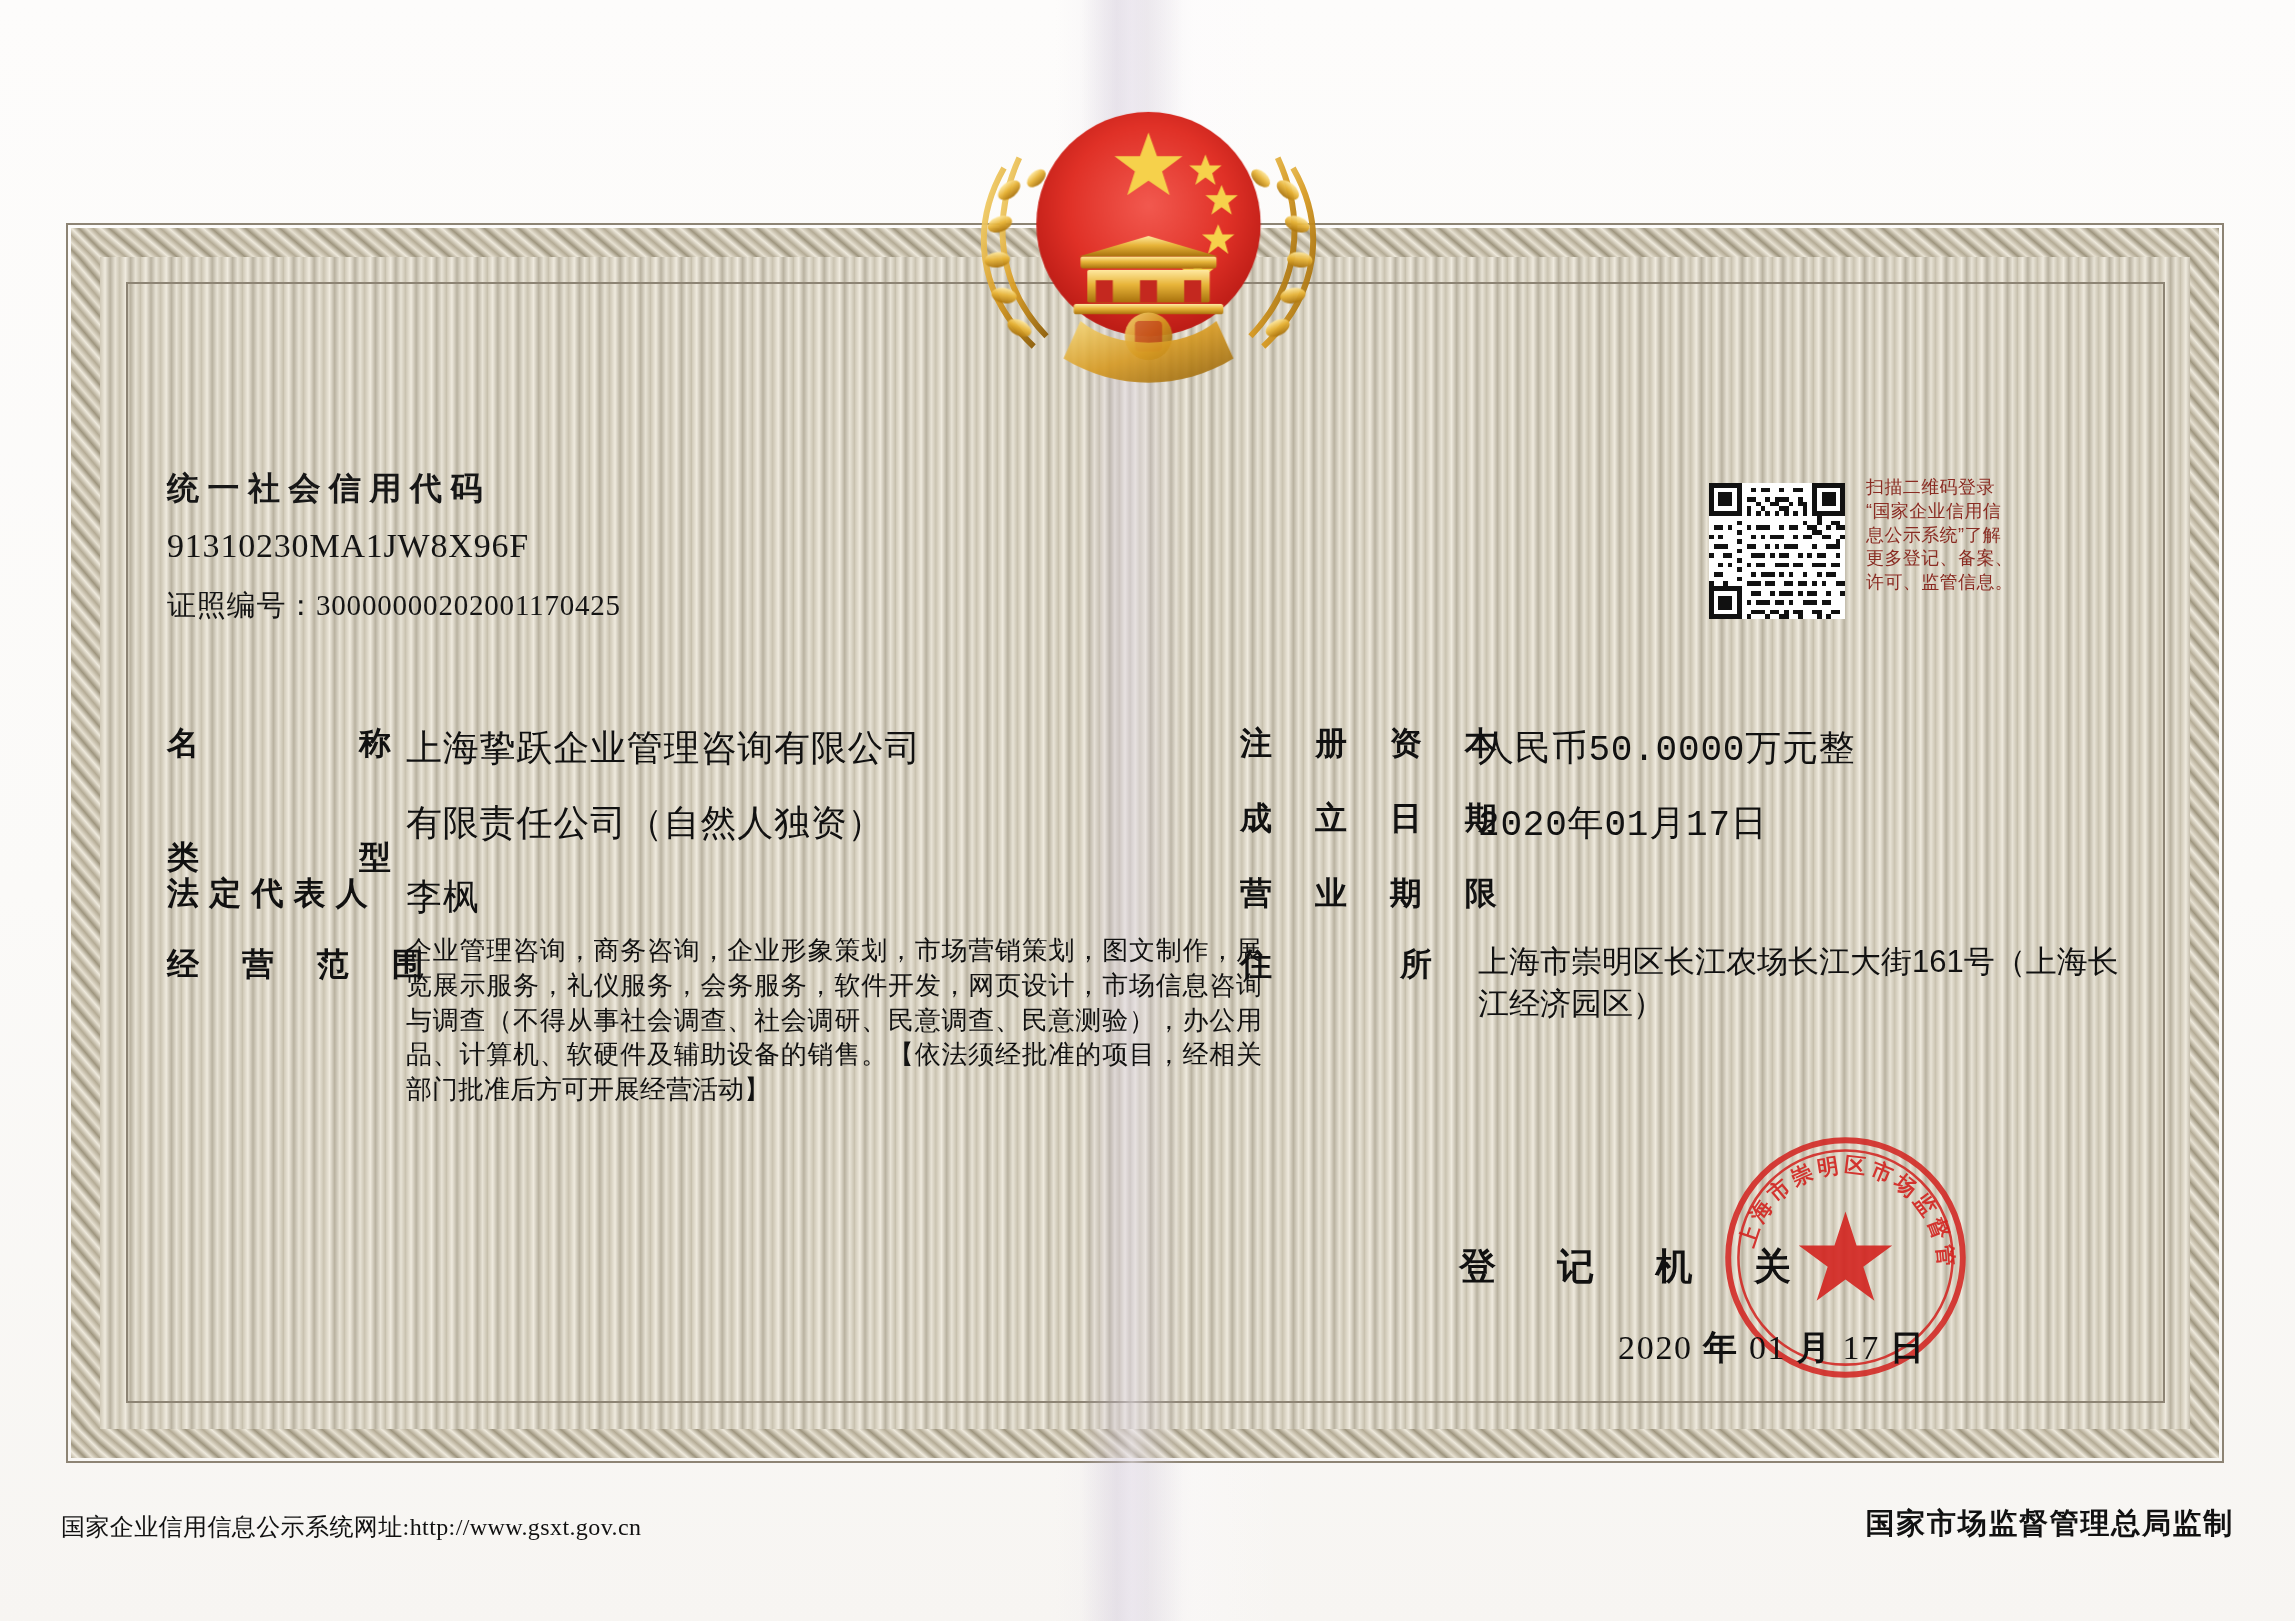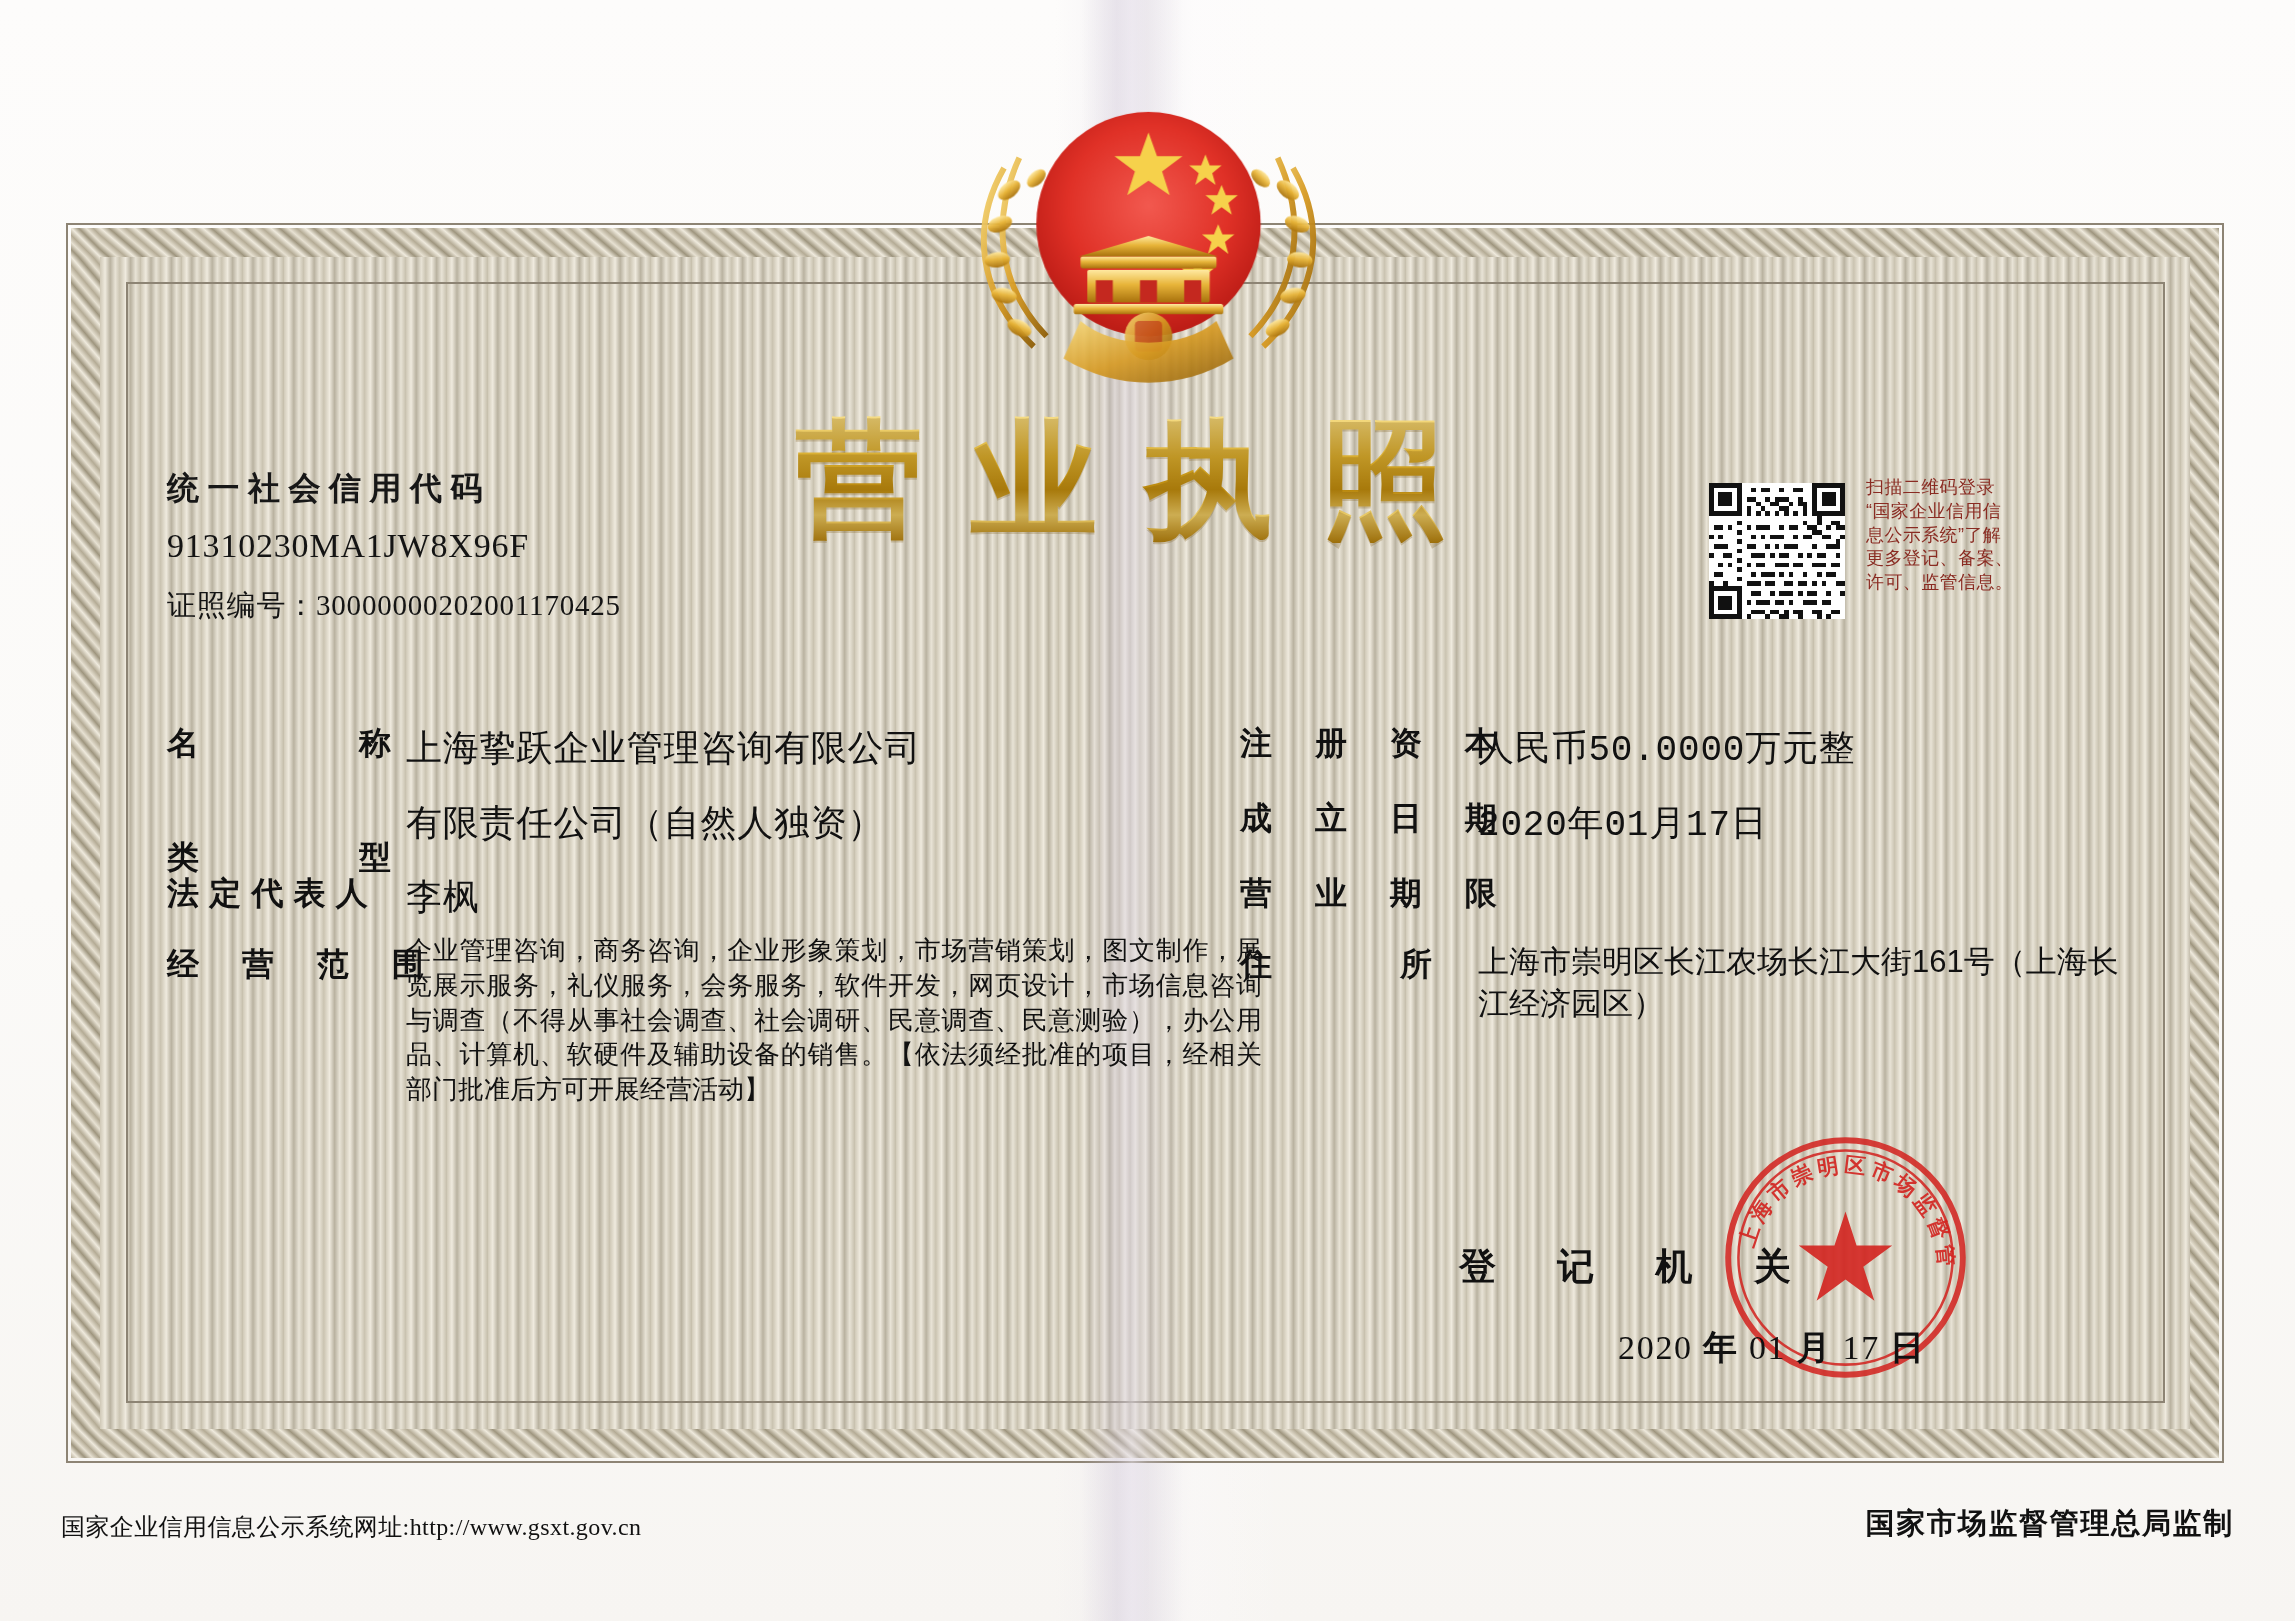--- a/index.html
+++ b/index.html
@@ -348,21 +348,20 @@
       <polygon points="230,200 312,224 148,224"></polygon>
     </g>
 
     <g fill="url(#gGold2)">
       <circle cx="230" cy="318" r="28" opacity=".92"></circle>
       <rect x="214" y="300" width="32" height="36" rx="5" fill="#b81a14" opacity=".5"></rect>
       <path d="M150 300 C190 334 270 334 310 300 L330 344 C268 382 192 382 130 344 Z" opacity=".9"></path>
     </g>
   </svg>
 
-  <div class="title">营业执照</div>
 
   <div class="code-label">统一社会信用代码</div>
   <div class="code-value">91310230MA1JW8X96F</div>
   <div class="cert-no">
     <span>证照编号：</span><span>30000000202001170425</span>
   </div>
 
   <svg class="qr" viewBox="0 0 29 29" shape-rendering="crispEdges">
     <rect width="29" height="29" fill="#fff"></rect>
     <g fill="#111">

